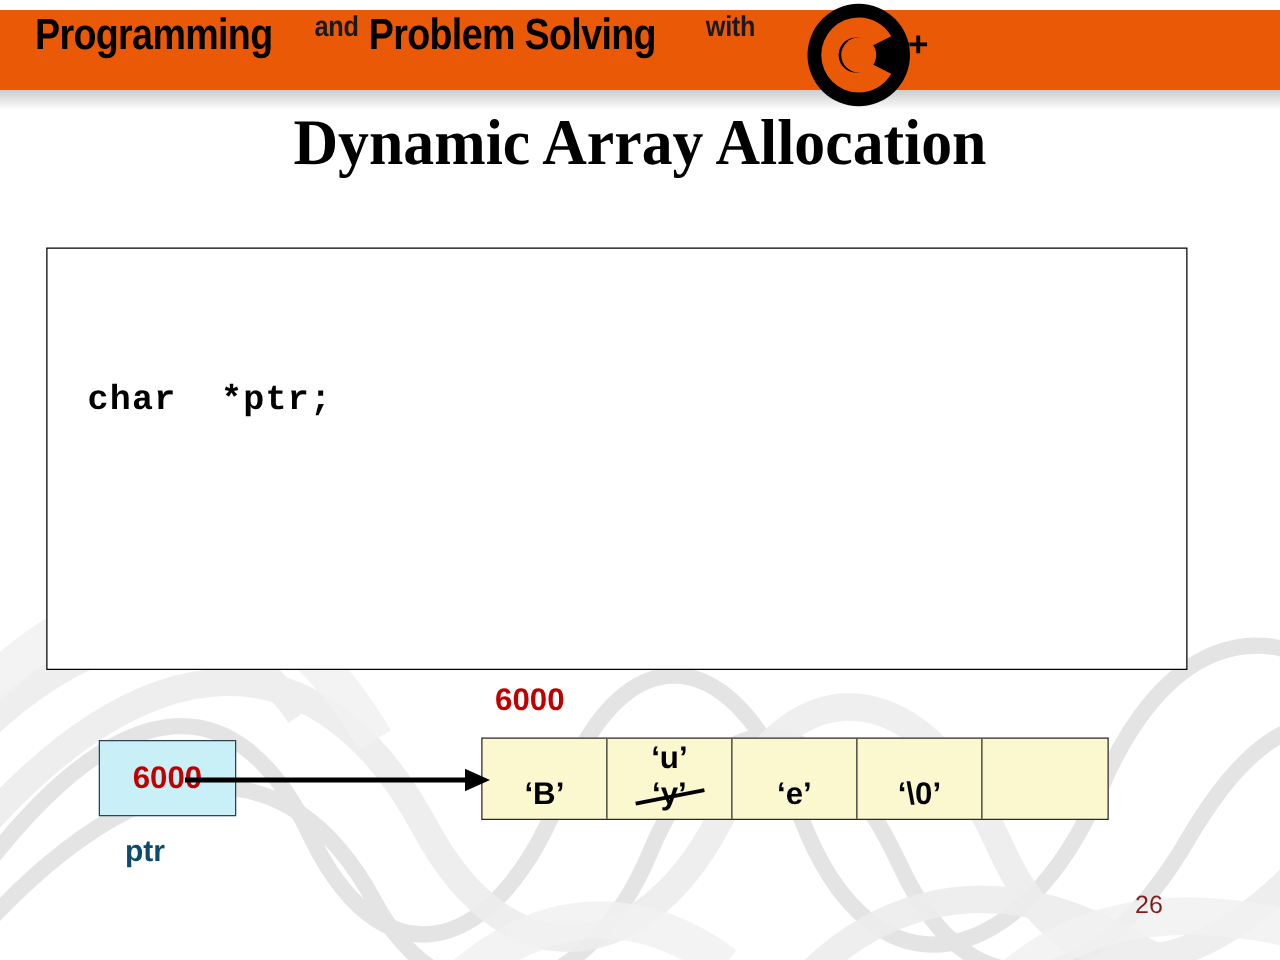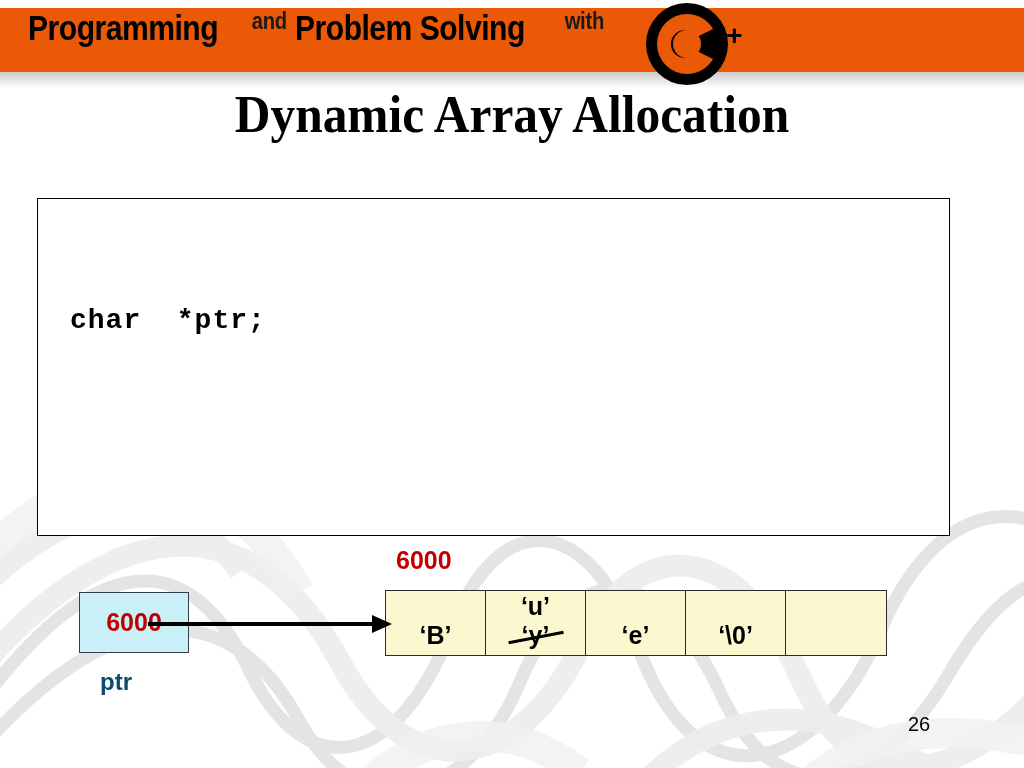--- a/index.html
+++ b/index.html
@@ -248,21 +248,21 @@
     transform-origin: center;
   }
 
   
   #page-number {
     position: absolute;
     left: 908px;
     top: 713px;
     font-family: "Liberation Sans", sans-serif;
     font-size: 20px;
-    color: #000000;
+    color: #7f1d1d;
     z-index: 3;
   }
 </style>
 </head>
 <body>
 
 <svg id="bg-watermark" viewBox="0 0 1024 696" preserveAspectRatio="none">
   <g fill="none" stroke="#e3e3e3" stroke-width="13" opacity="0.95">
     <path d="M -40 660 C 90 470, 190 470, 250 600 C 310 720, 400 690, 450 560 C 500 430, 590 440, 640 580 C 700 740, 820 700, 880 560 C 930 440, 1010 420, 1070 470"></path>
     <path d="M -40 700 C 110 520, 230 520, 300 650 C 360 760, 470 730, 520 610 C 575 480, 660 490, 720 620 C 780 750, 880 720, 950 600 C 1000 515, 1040 500, 1080 510"></path>

